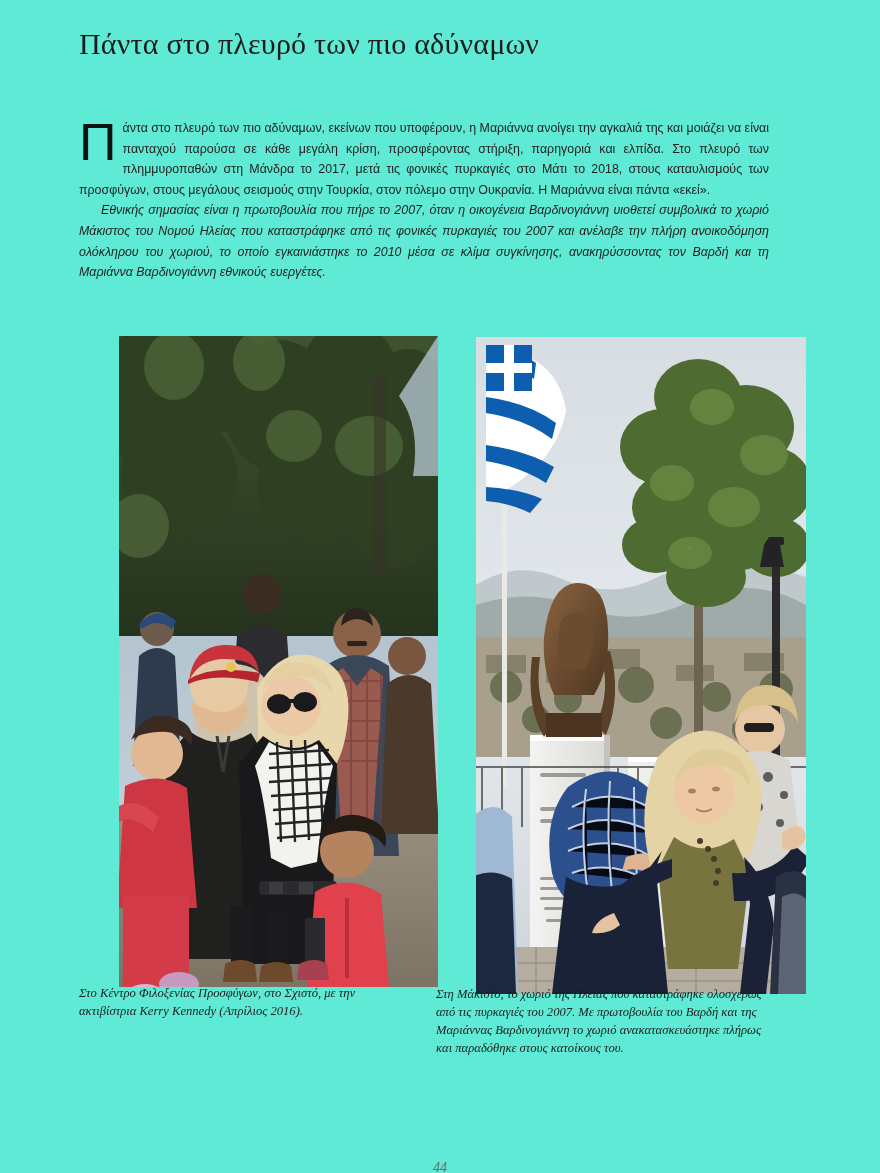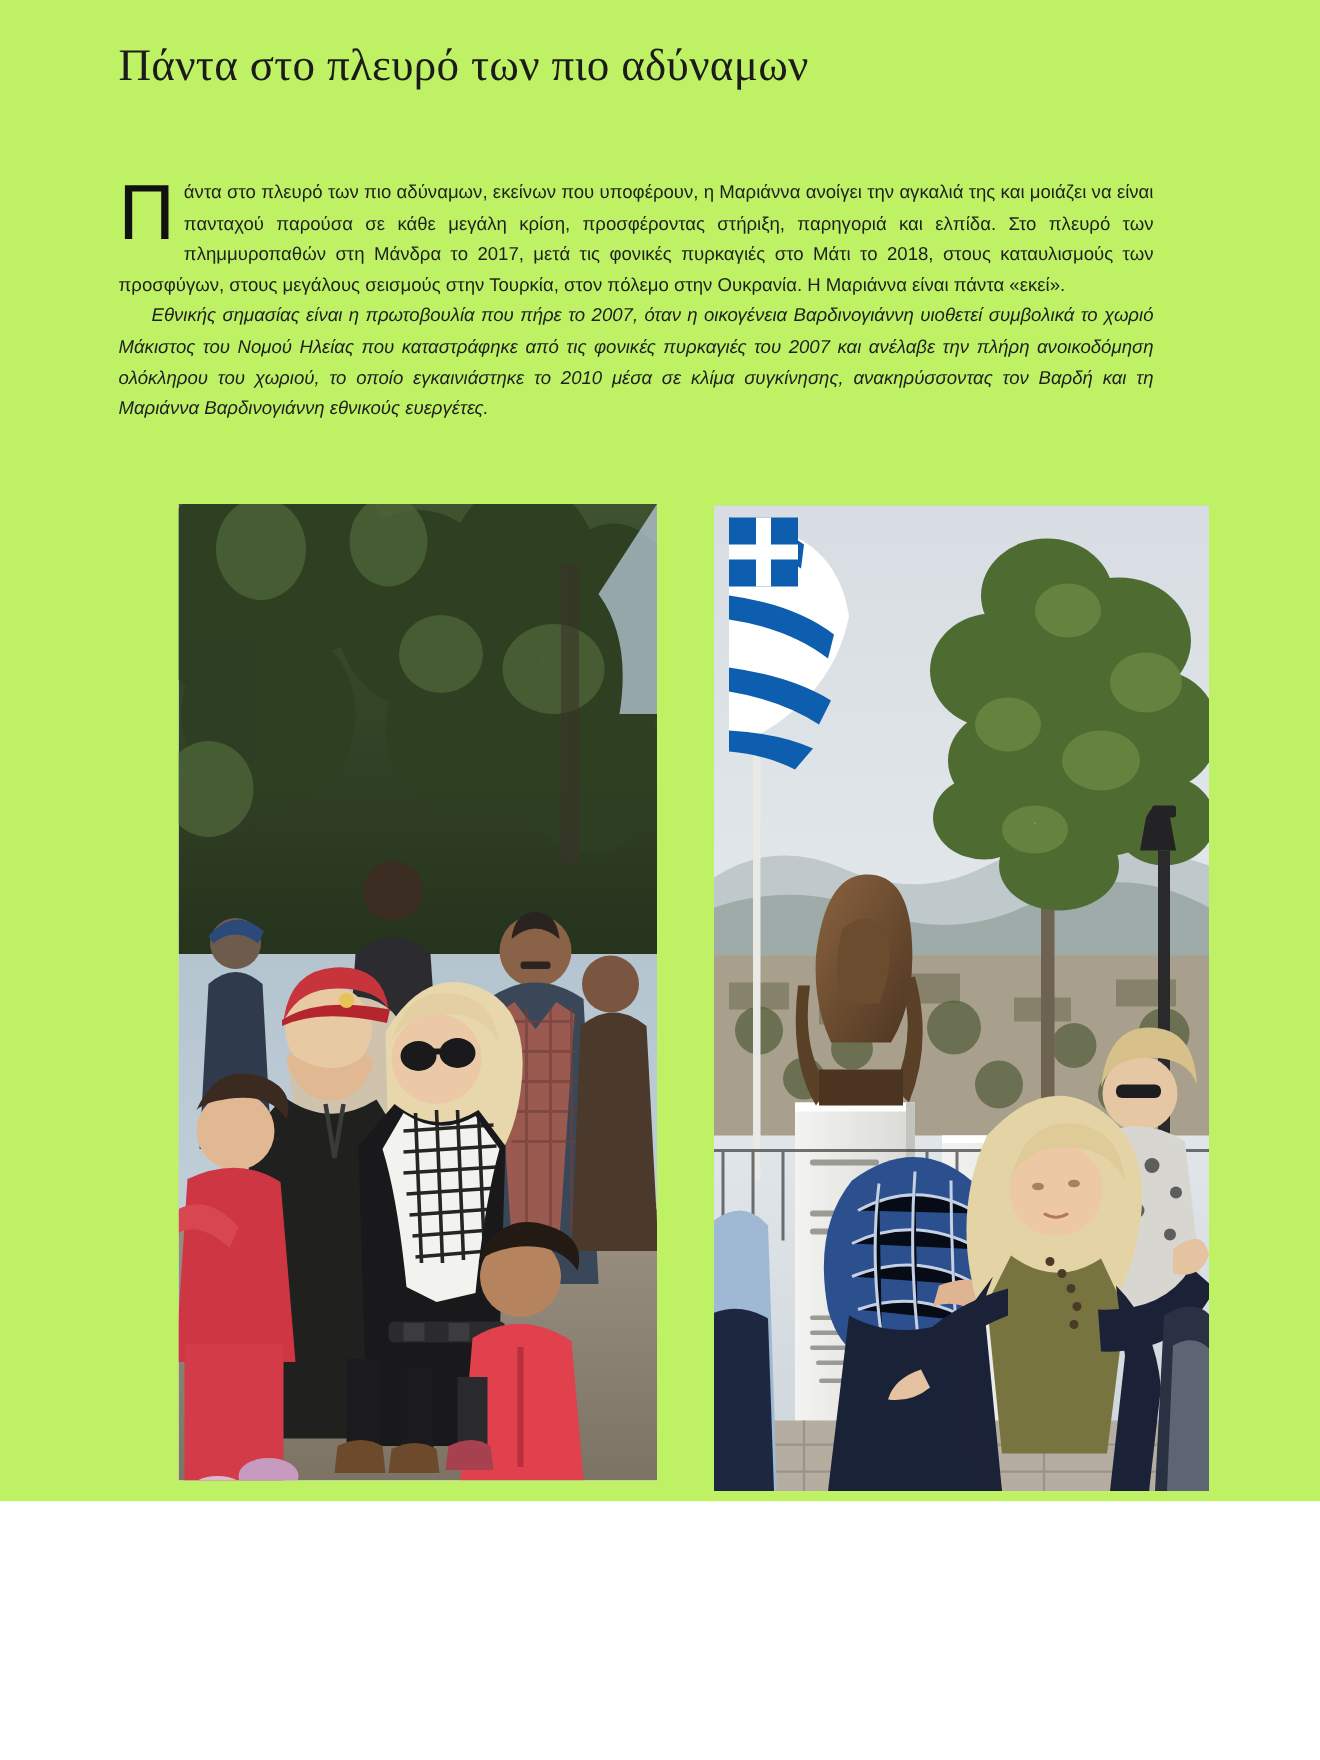--- a/index.html
+++ b/index.html
@@ -4,22 +4,22 @@
 <title>Πάντα στο πλευρό των πιο αδύναμων</title>
 <style>
   html, body {
     margin: 0;
     padding: 0;
     background: #ffffff;
   }
   .page {
     position: relative;
     width: 880px;
-    height: 1001px;
-    background: #bef264;
+    height: 1173px;
+    background: #5eead4;
     overflow: hidden;
     font-family: "Liberation Serif", "DejaVu Serif", serif;
     color: #1a1a1a;
   }
 
   
   .page-title {
     position: absolute;
     left: 79px;
     top: 6px;
@@ -235,20 +235,21 @@
         <rect x="148" y="576" width="22" height="56" fill="#1b1b1d"></rect>
         <path d="M142 630 q16 -8 30 0 l2 16 -34 0 z" fill="#6d4a2c"></path>
         <rect x="186" y="582" width="20" height="50" fill="#2a2a2e"></rect>
         <path d="M180 628 q16 -8 28 0 l2 16 -32 0 z" fill="#a8414f"></path>
       </g>
 
       <rect x="0" y="0" width="319" height="651" fill="none"></rect>
     </svg>
   </figure>
 
+  <figcaption class="caption" id="caption-left">Στο Κέντρο Φιλοξενίας Προσφύγων, στο Σχιστό, με την ακτιβίστρια Kerry Kennedy (Απρίλιος 2016).</figcaption>
 
   <figure class="photo" id="photo-right">
     <svg viewBox="0 0 330 657" preserveAspectRatio="xMidYMid slice" role="img">
       <defs>
         <linearGradient id="rskyg" x1="0" y1="0" x2="0" y2="1">
           <stop offset="0" stop-color="#d7dde2"></stop>
             <stop offset="0.55" stop-color="#e6eaee"></stop>
           <stop offset="1" stop-color="#cdd5da"></stop>
         </linearGradient>
         <linearGradient id="rstone" x1="0" y1="0" x2="1" y2="0">
@@ -431,16 +432,17 @@
         </g>
       </g>
 
       <g>
         <path d="M300 540 q22 -14 34 4 l0 113 -40 0 z" fill="#2a3142"></path>
         <path d="M306 560 q14 -8 24 2 l0 95 -28 0 z" fill="#8f99a8" opacity="0.5"></path>
       </g>
     </svg>
   </figure>
 
+  <figcaption class="caption" id="caption-right">Στη Μάκιστο, το χωριό της Ηλείας που καταστράφηκε ολοσχερώς από τις πυρκαγιές του 2007. Με πρωτοβουλία του Βαρδή και της Μαριάννας Βαρδινογιάννη το χωριό ανακατασκευάστηκε πλήρως και παραδόθηκε στους κατοίκους του.</figcaption>
 
   <div class="folio">44</div>
 
 </div>
 
 </body></html>

